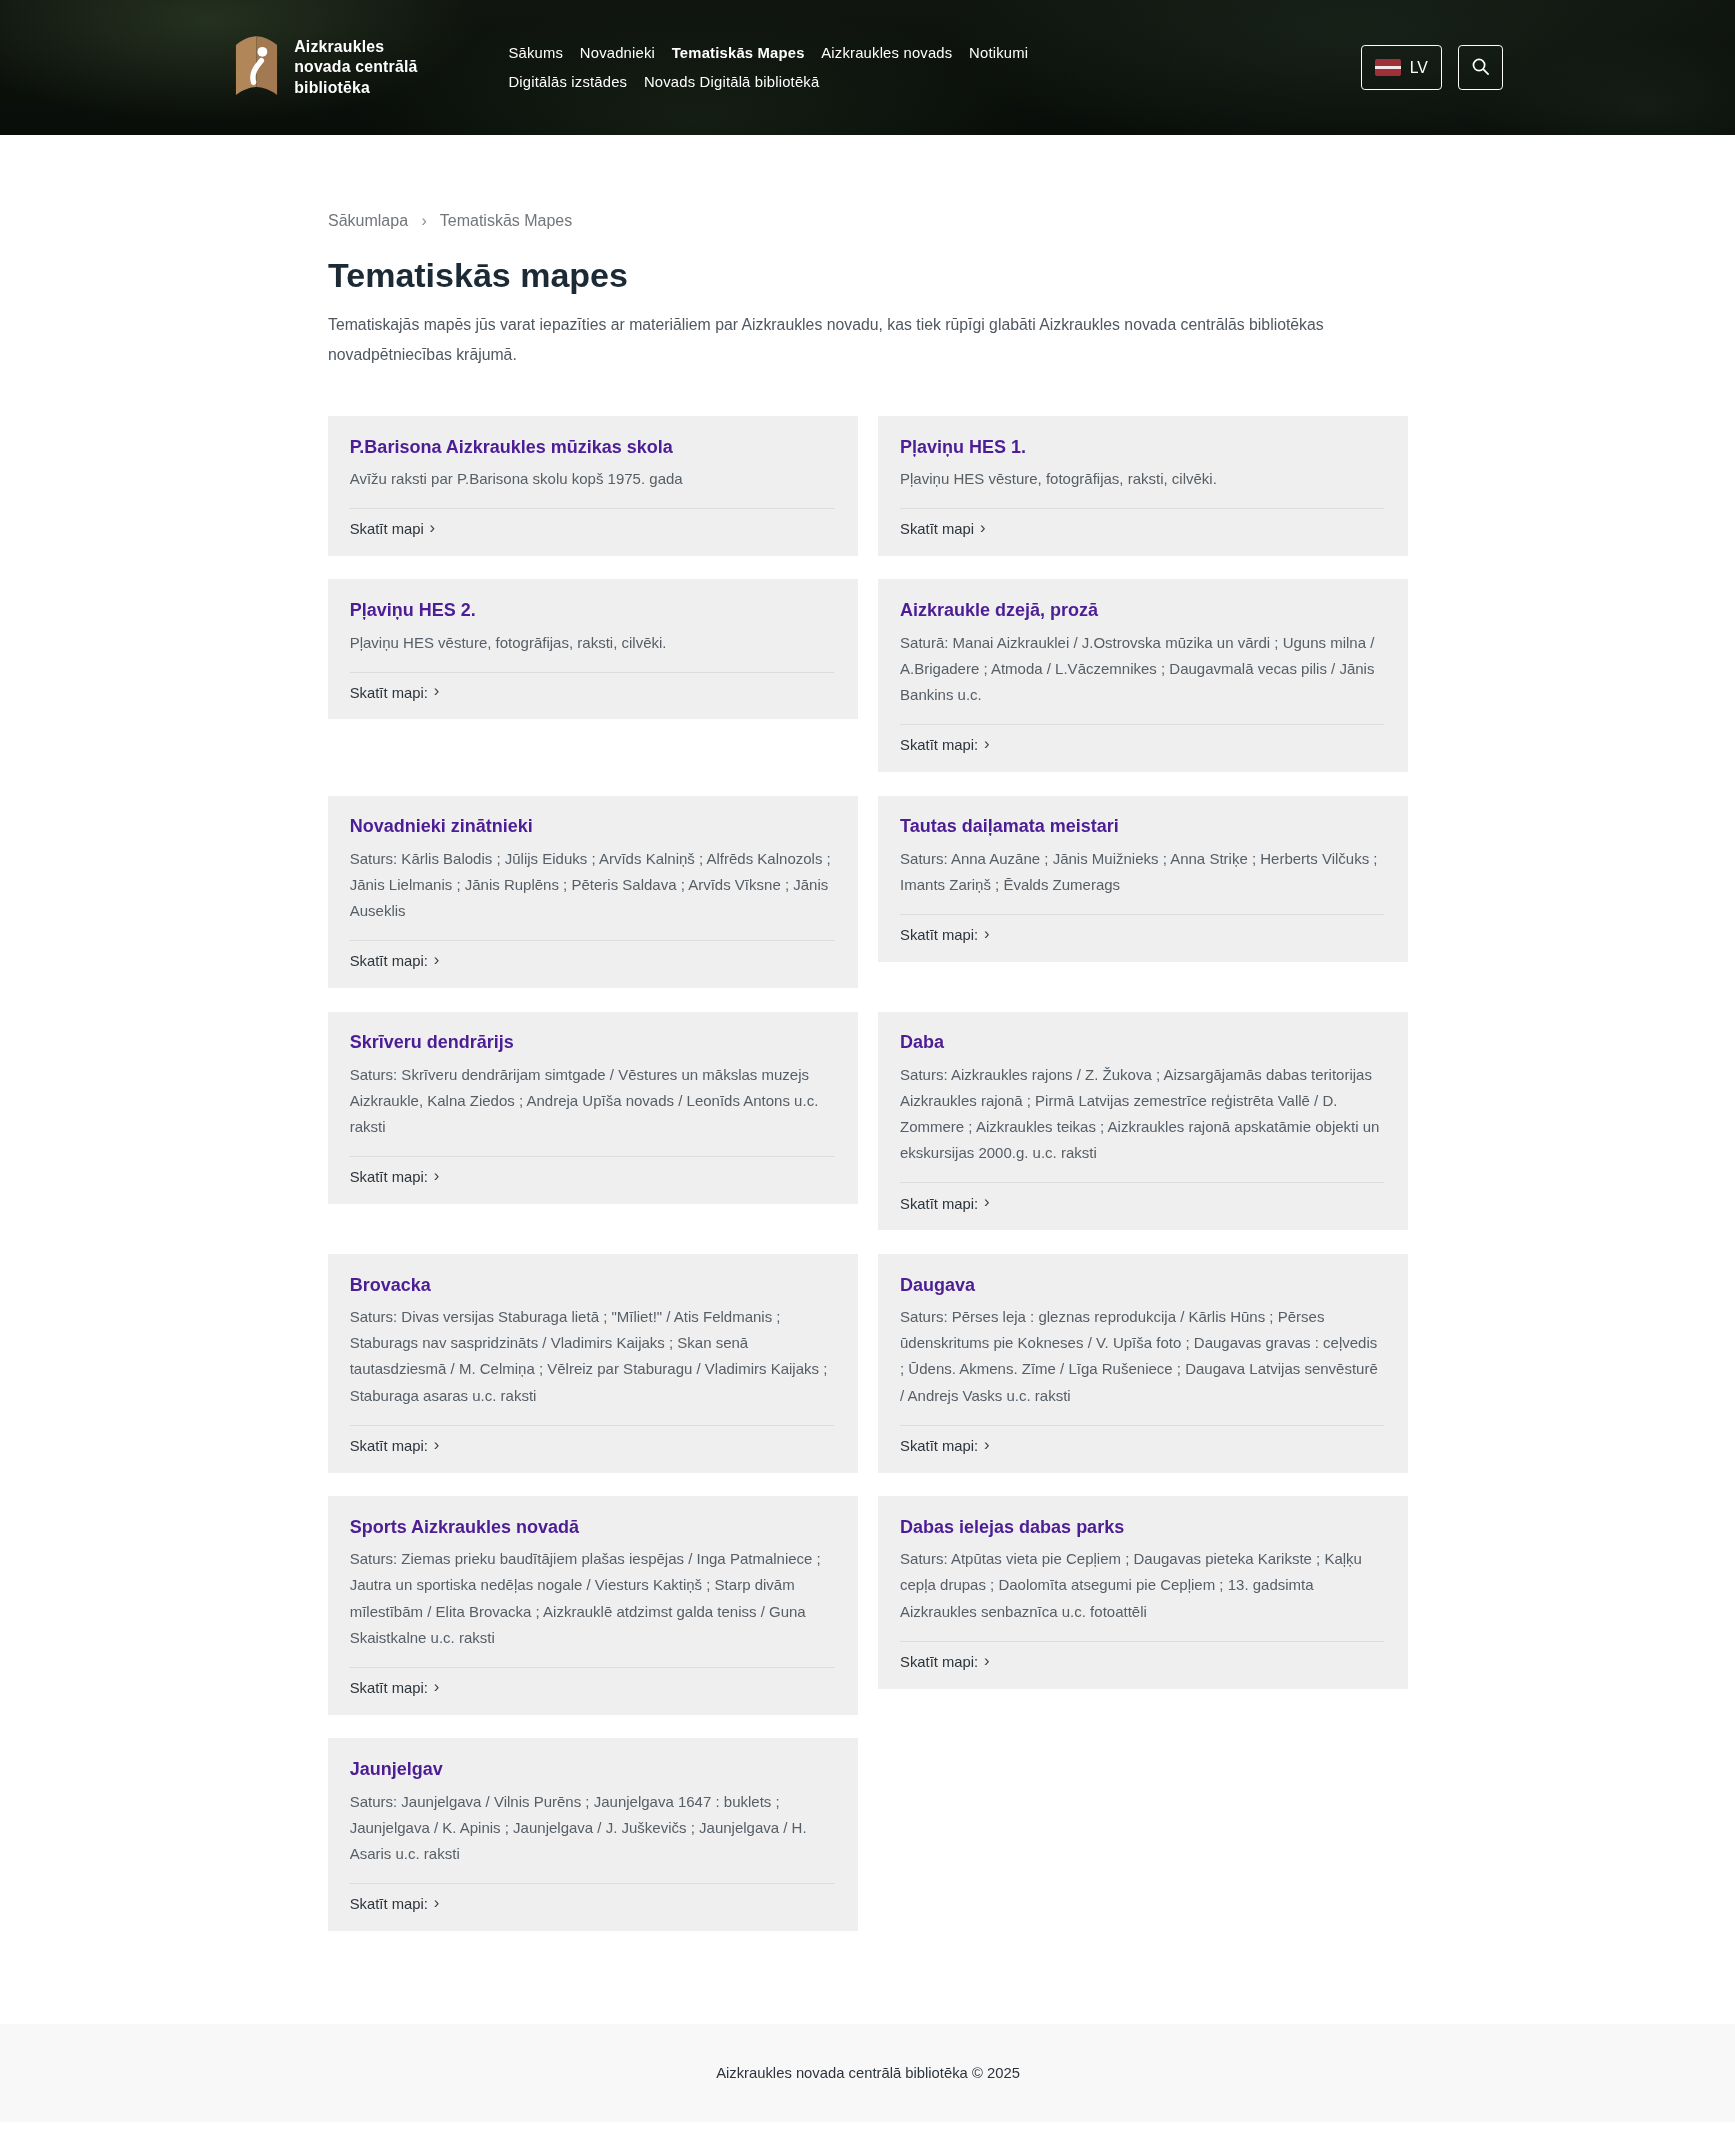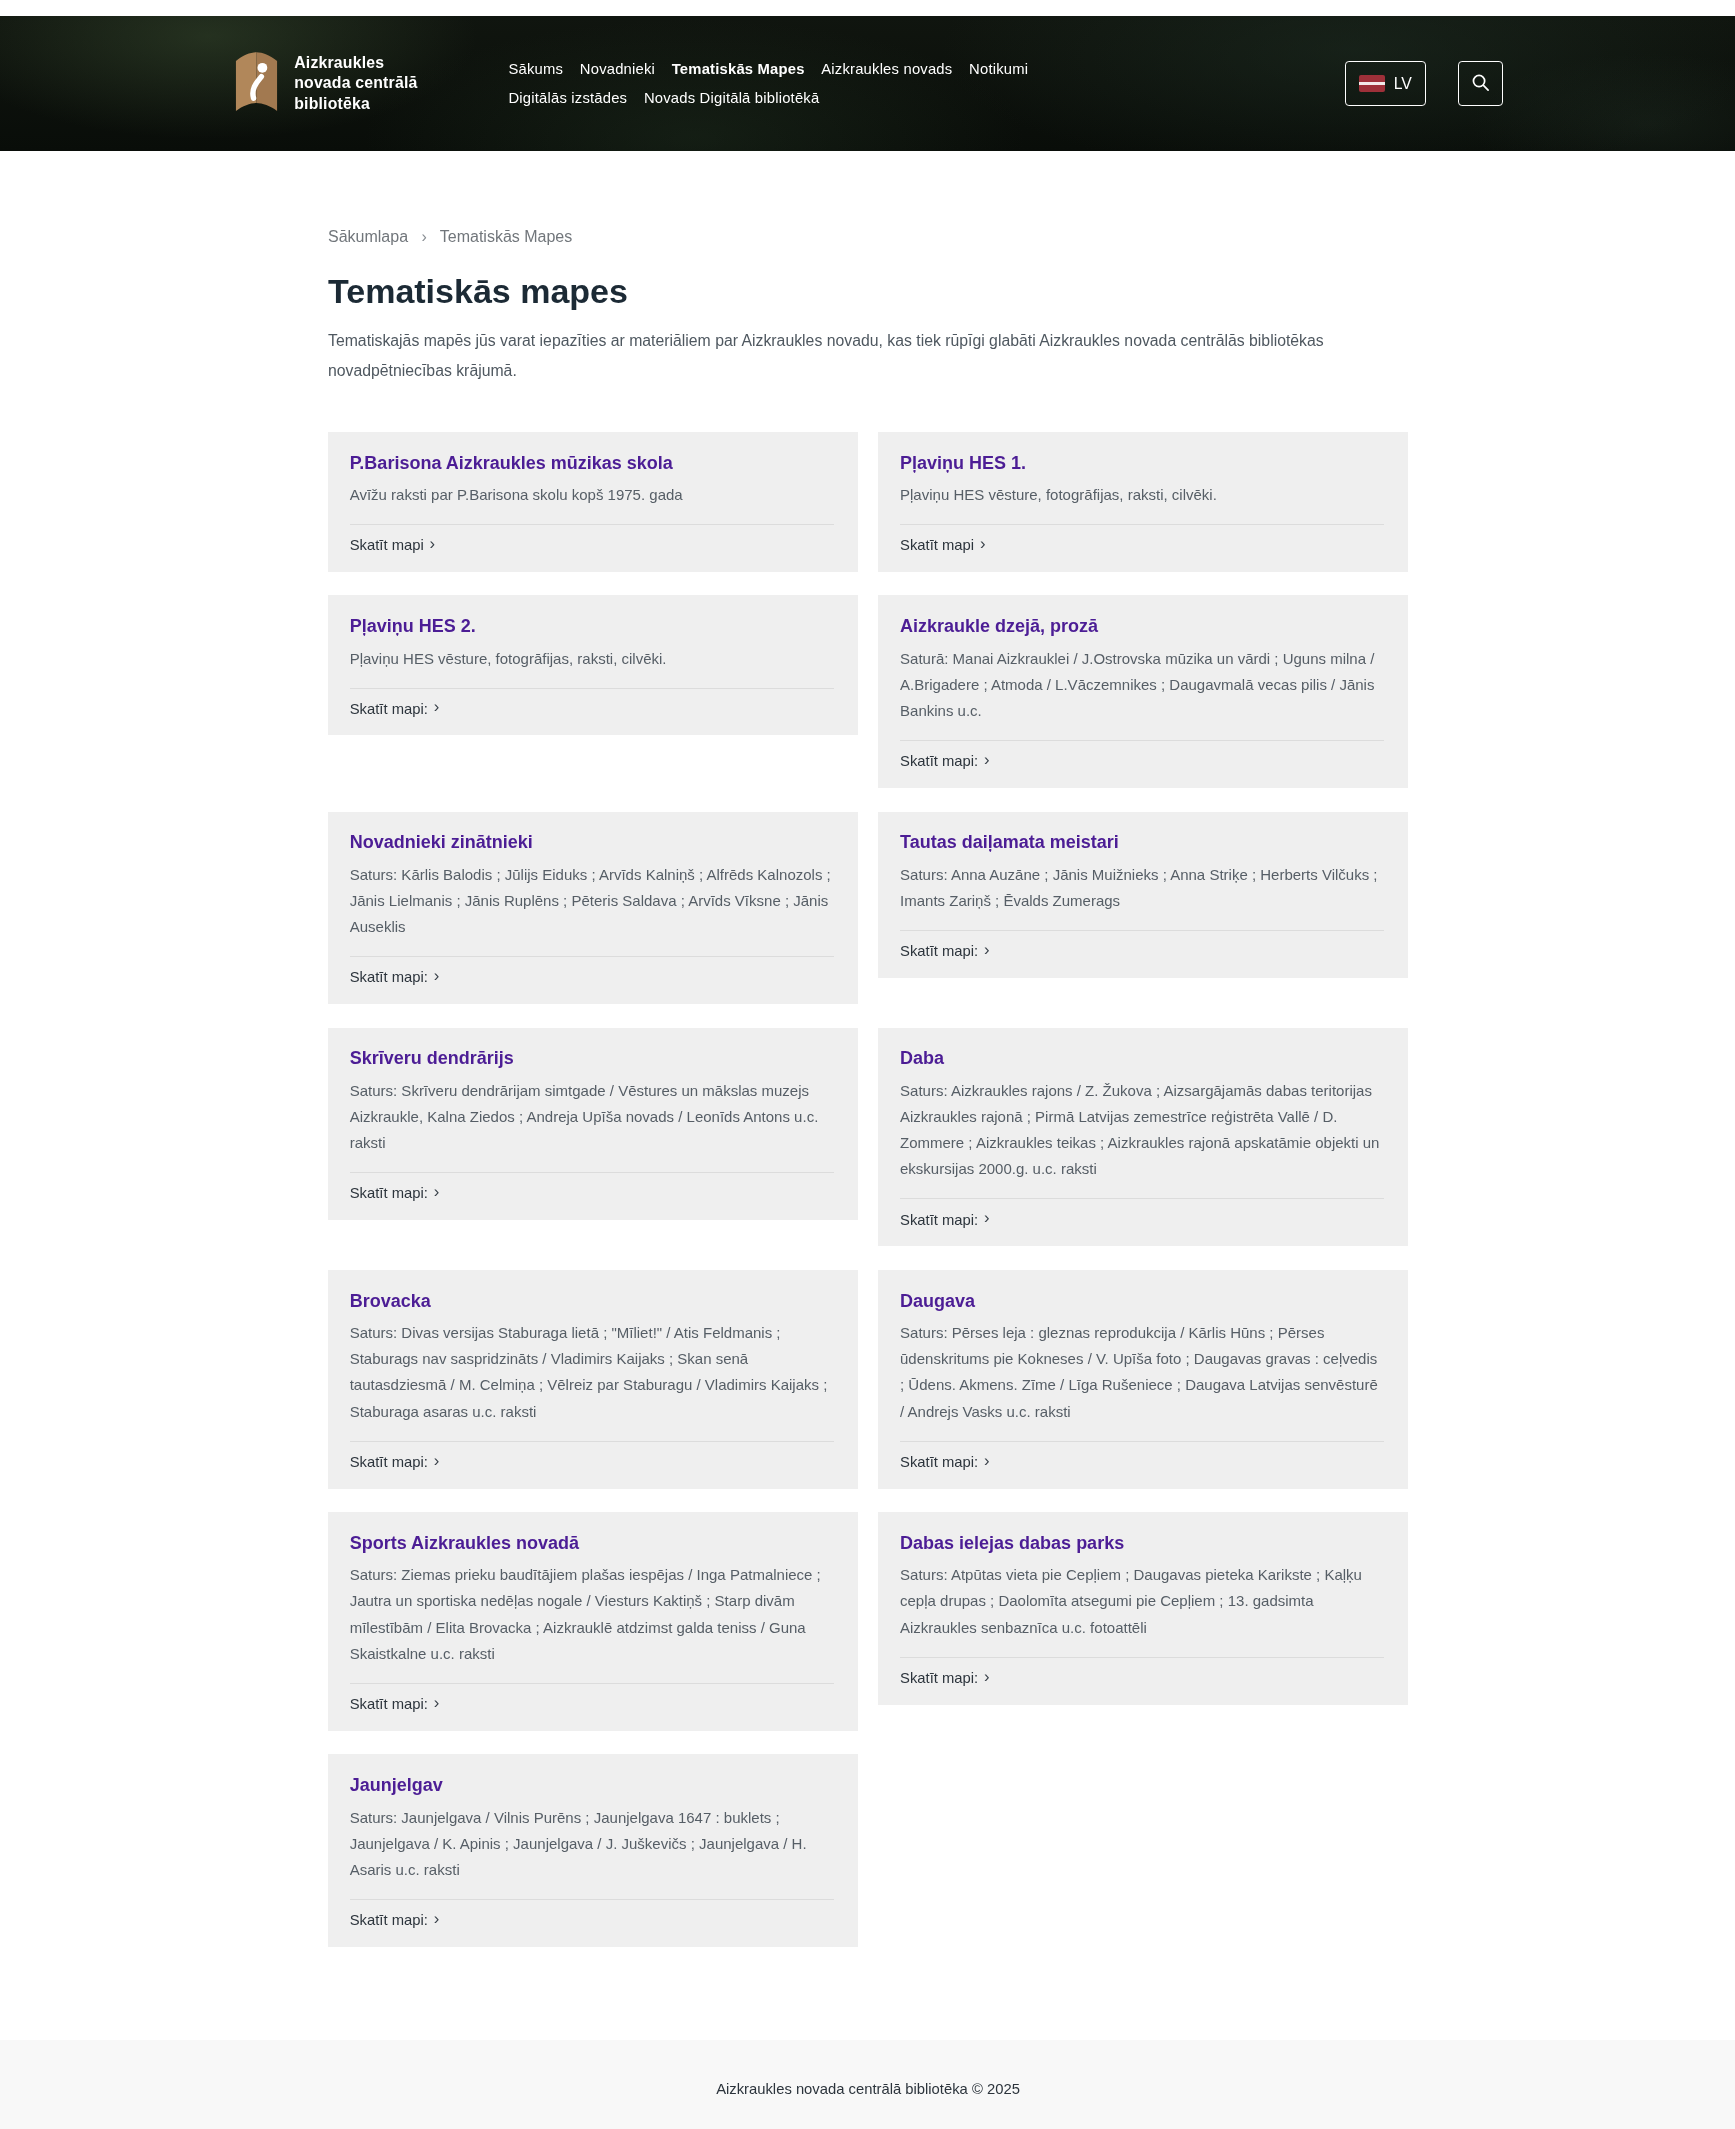--- a/index.html
+++ b/index.html
@@ -20,32 +20,32 @@
     background-image:
       radial-gradient(ellipse 414px 158px at 12% 15%, rgba(72,96,60,.38), transparent 65%),
       radial-gradient(ellipse 552px 197px at 40% 90%, rgba(44,66,44,.30), transparent 60%),
       radial-gradient(ellipse 690px 217px at 78% 25%, rgba(34,52,40,.42), transparent 60%),
       radial-gradient(ellipse 296px 118px at 95% 80%, rgba(40,56,44,.30), transparent 60%),
       linear-gradient(#10150f, #090d09);
   }
   .header-inner {
     max-width: 1281px;
     height: 100%;
-    margin: 16px auto;
+    margin: 0 auto;
     display: flex;
     align-items: center;
     padding: 0 5.9px;
   }
   .logo { display: flex; align-items: center; gap: 13.8px; cursor: pointer; }
   .logo-text span { display: block; color: #fff; font-weight: 700; font-size: 15.8px; line-height: 1.28; letter-spacing: 0.2px; }
   .main-nav { margin-left: 91px; display: flex; flex-direction: column; gap: 12.8px; }
   .nav-row { display: flex; column-gap: 16.7px; align-items: center; }
   .nav-link { color: #ffffff; font-size: 14.8px; letter-spacing: 0.2px; cursor: pointer; white-space: nowrap; }
   .nav-link.active { font-weight: 700; }
-  .header-controls { margin-left: auto; display: flex; align-items: center; gap: 32px; }
+  .header-controls { margin-left: auto; display: flex; align-items: center; gap: 16px; }
   .lang-btn, .search-btn {
     background: transparent;
     border: 1.5px solid #ffffff;
     border-radius: 3.9px;
     height: 45px;
     display: flex; align-items: center; justify-content: center;
     cursor: pointer;
   }
   .lang-btn { padding: 0 12.8px; gap: 8.9px; color: #fff; font-size: 15.8px; font-family: inherit; }
   .flag {

